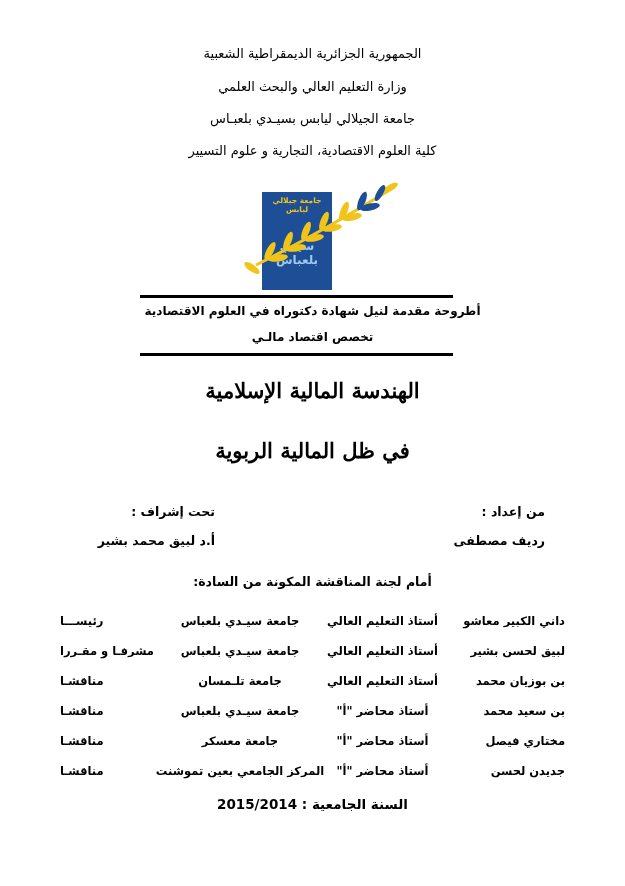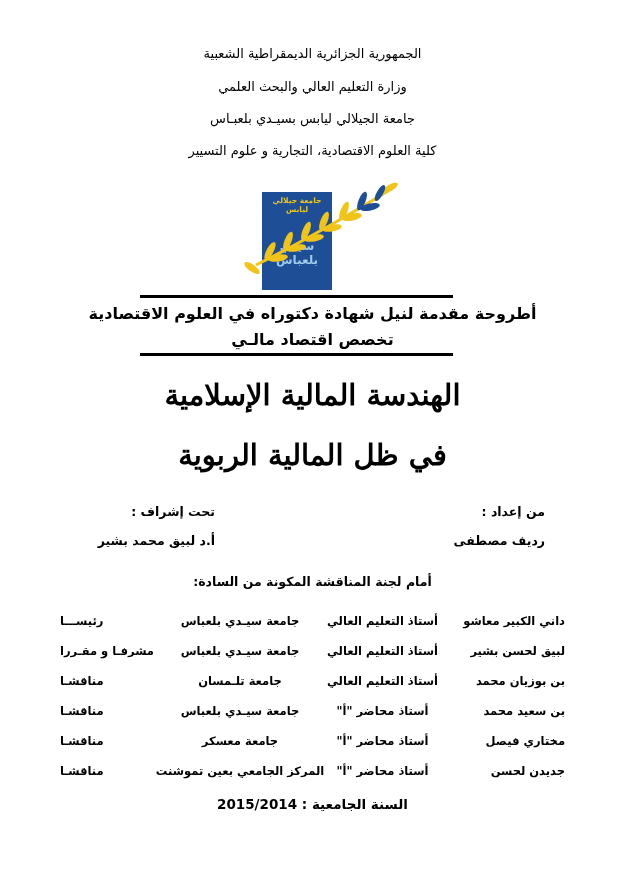--- a/index.html
+++ b/index.html
@@ -29,24 +29,24 @@
   .logo-ar1{font-size:7.5px;font-weight:bold;margin-top:4px;line-height:1.25;}
   .logo-ar2{font-size:12px;font-weight:bold;line-height:1.2;}
   .logo-udl{font-size:27px;font-weight:bold;font-style:italic;line-height:1;margin-top:1px;letter-spacing:1px;direction:ltr;}
   .logo-fr{font-size:10.5px;font-weight:bold;margin-top:6px;line-height:1.1;direction:ltr;}
   .logo-caps{font-size:6.5px;font-weight:bold;letter-spacing:0.6px;margin-top:2px;direction:ltr;}
   .logo-city{font-size:6px;margin-top:1px;direction:ltr;}
   .logo-branch{position:absolute;left:0;top:0;pointer-events:none;}
 
   
   .rule{left:140px;width:313px;height:2.5px;background:#000;}
-  .note-line{font-size:16px;font-weight:bold;}
+  .note-line{font-size:12px;font-weight:bold;}
 
   
-  .title-line{font-size:29px;font-weight:bold;font-family:"DejaVu Serif","Liberation Serif",serif;}
+  .title-line{font-size:21px;font-weight:bold;font-family:"DejaVu Serif","Liberation Serif",serif;}
 
   
   .author-block{font-size:12.5px;font-weight:bold;line-height:2.3;}
   .author-right{right:80px;top:498px;text-align:right;}
   .author-left{left:85px;top:498px;width:130px;text-align:right;}
 
   
   .committee-heading{font-size:12.5px;font-weight:bold;}
   table.committee{
     position:absolute;left:60px;top:606px;width:505px;

